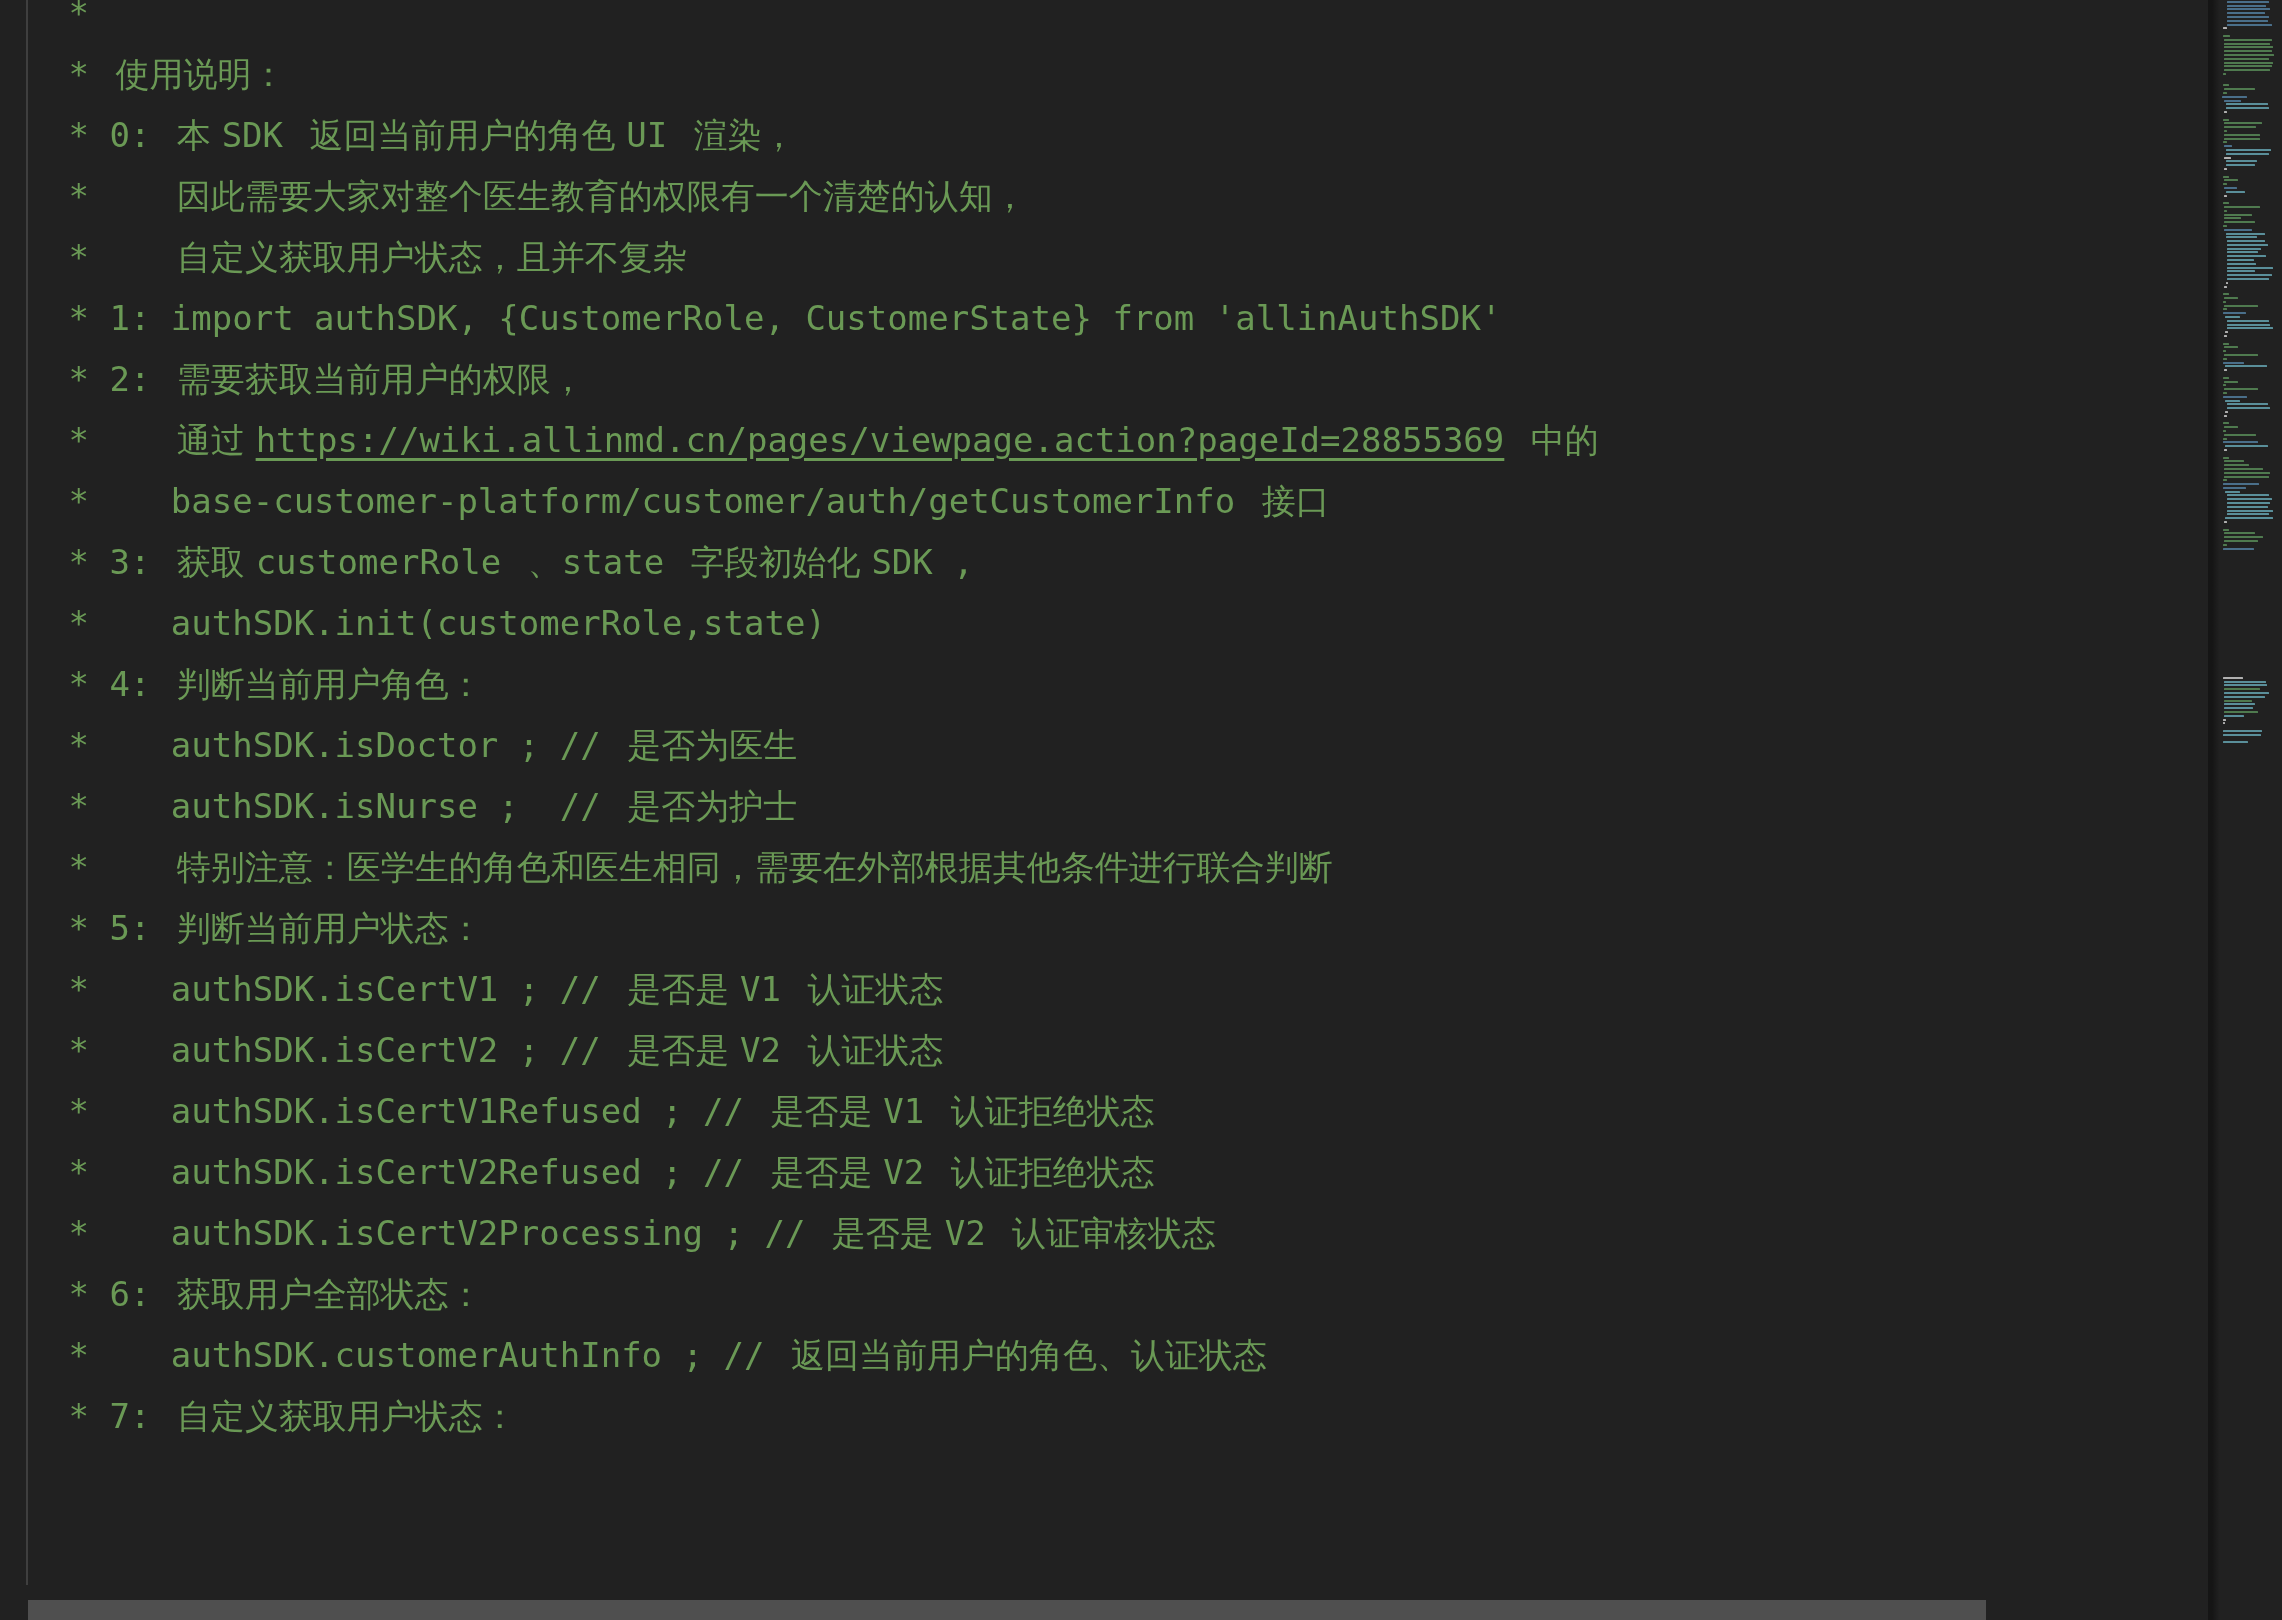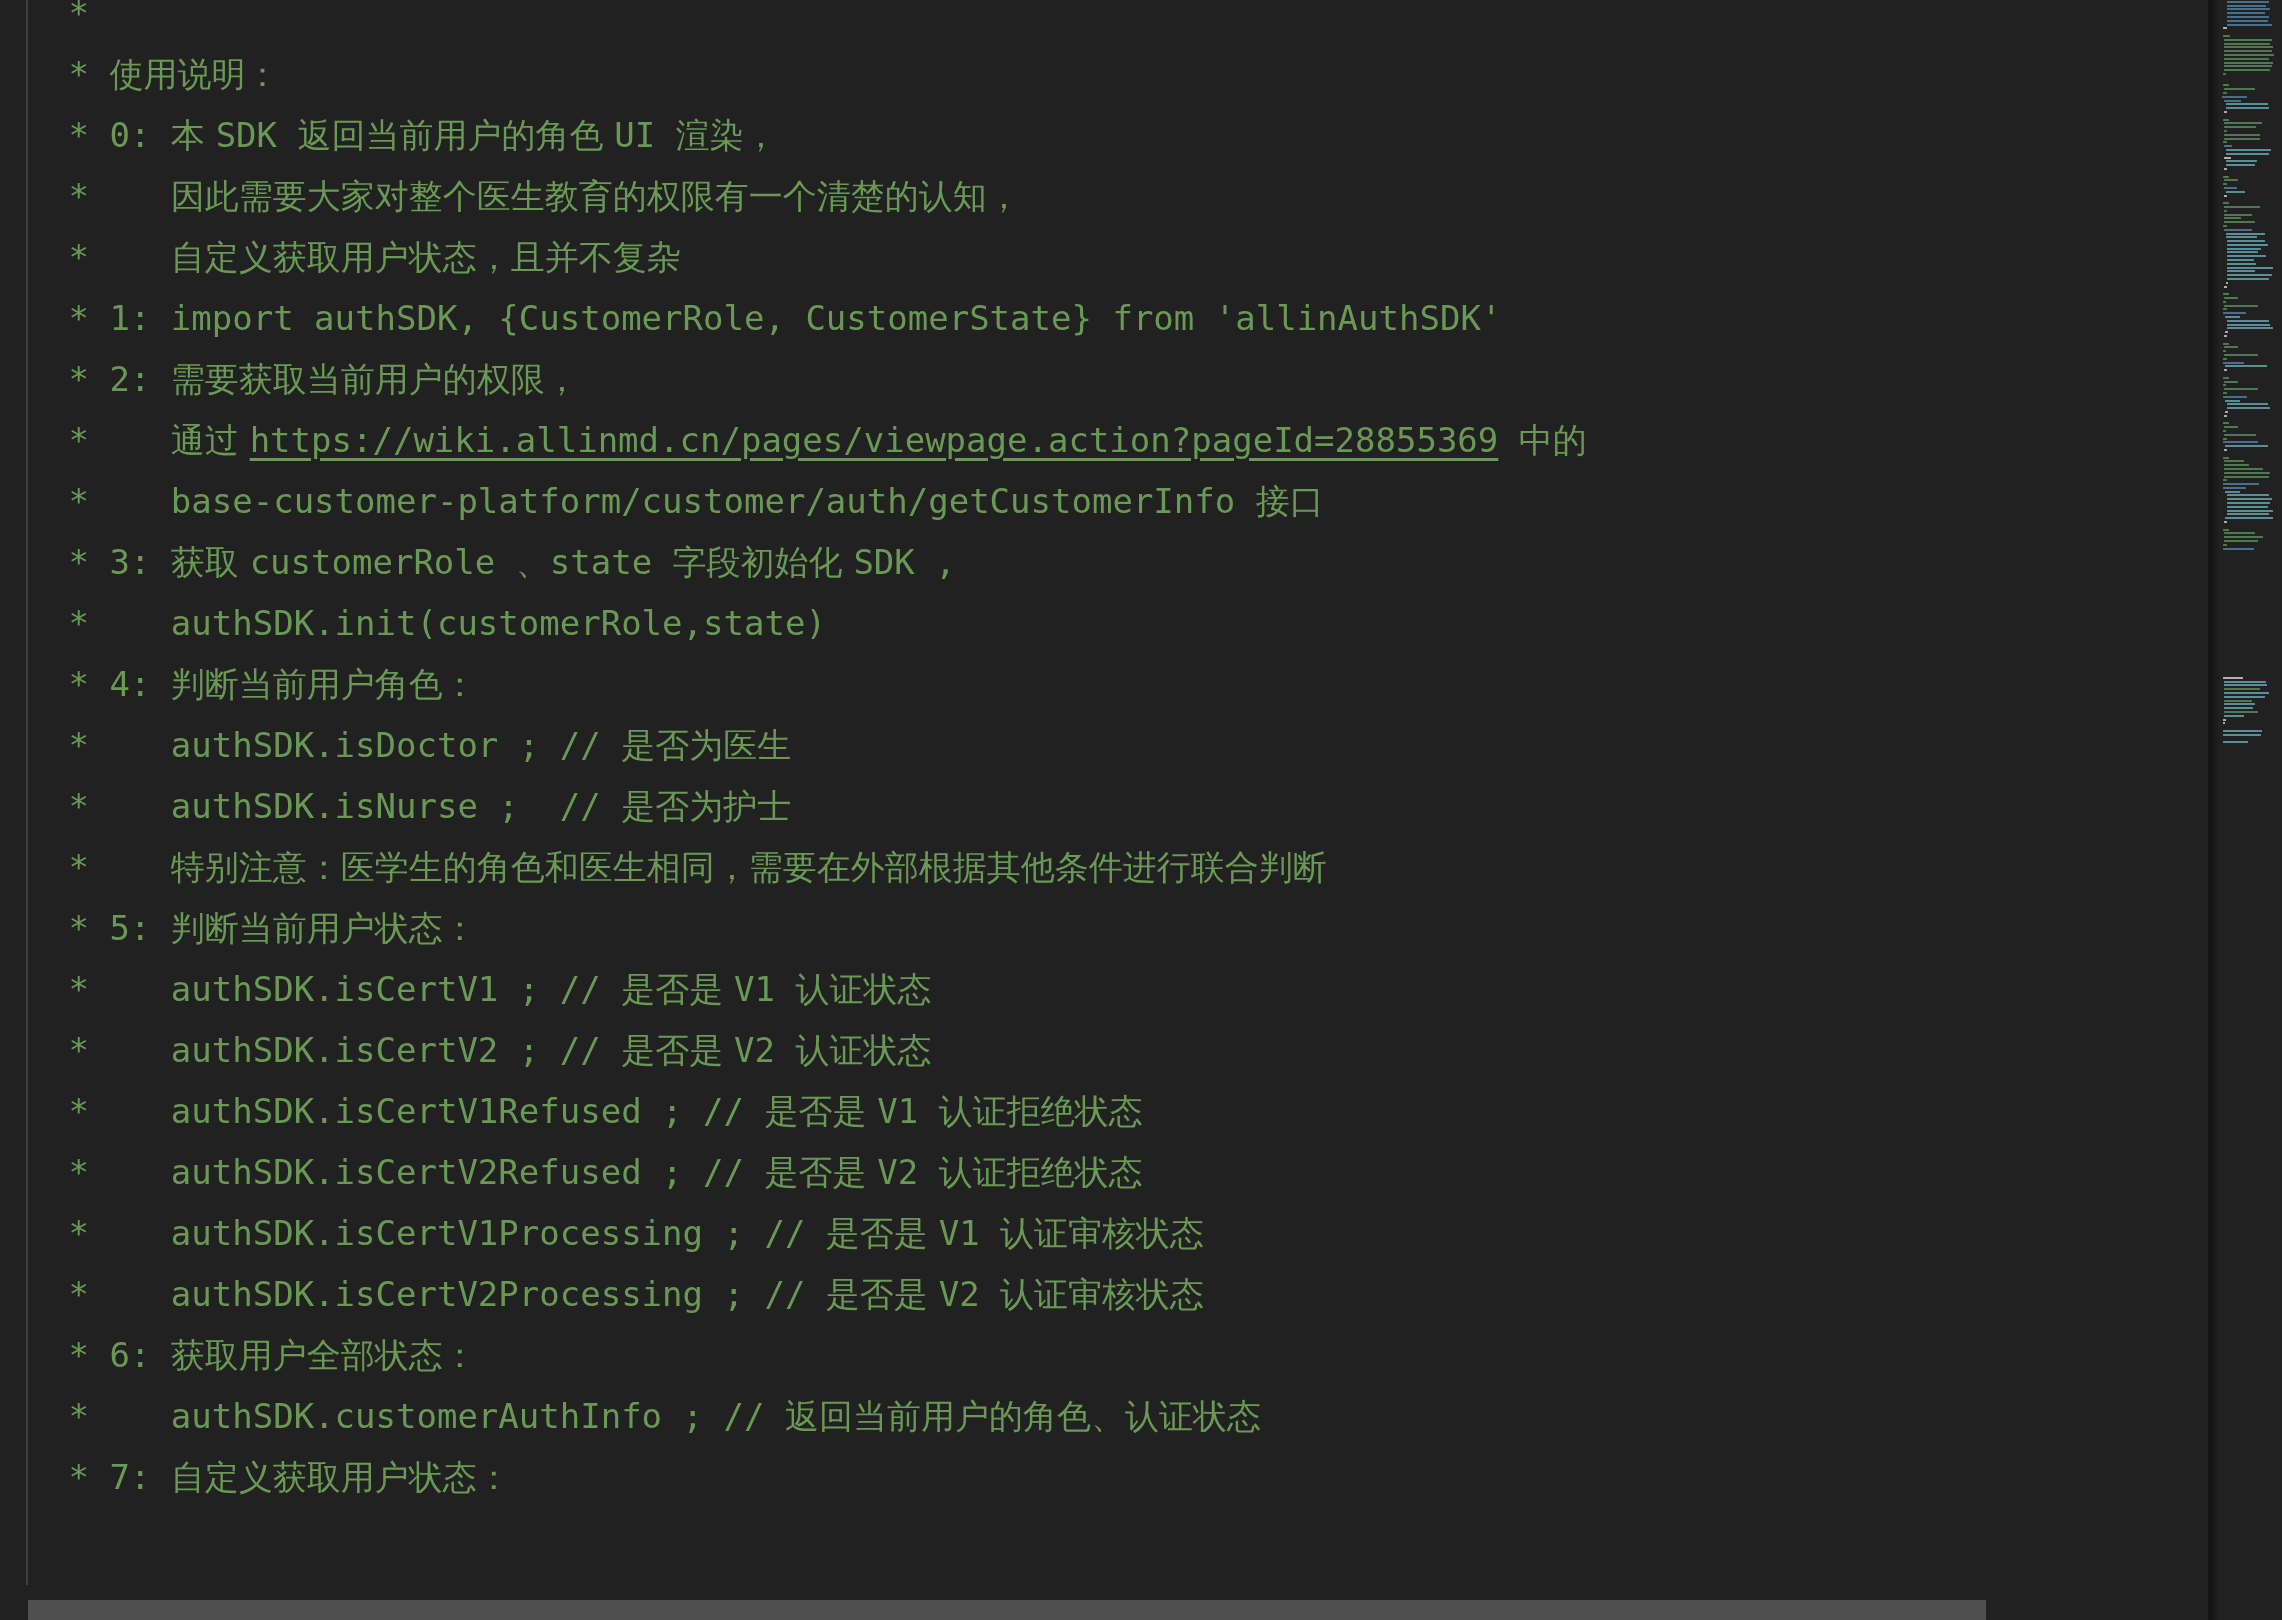--- a/index.html
+++ b/index.html
@@ -60,21 +60,21 @@
     padding-left: 48px;
   }
 
   .tok-cmt   { color: #6a9955; }
   .tok-link  {
     color: #6a9955;
     text-decoration: underline;
     text-underline-offset: 5.6px;
     text-decoration-thickness: 2.8px;
   }
-  .cjk { font-family: "DejaVu Sans", "Liberation Sans", sans-serif; }
+  .cjk { font-family: "DejaVu Sans", "Liberation Sans", sans-serif; margin-left: 6px; }
 
   
   #minimap {
     position: absolute;
     right: 0;
     top: 0;
     width: 71px;
     height: 1620px;
     background: #212121;
     overflow: hidden;
@@ -162,21 +162,20 @@
         <div class="line"><span class="tok-cmt"> *    authSDK.init(customerRole,state)</span></div>
         <div class="line"><span class="tok-cmt"> * 4: </span><span class="tok-cmt cjk">判断当前用户角色：</span></div>
         <div class="line"><span class="tok-cmt"> *    authSDK.isDoctor ; // </span><span class="tok-cmt cjk">是否为医生</span></div>
         <div class="line"><span class="tok-cmt"> *    authSDK.isNurse ;  // </span><span class="tok-cmt cjk">是否为护士</span></div>
         <div class="line"><span class="tok-cmt"> *    </span><span class="tok-cmt cjk">特别注意：医学生的角色和医生相同，需要在外部根据其他条件进行联合判断</span></div>
         <div class="line"><span class="tok-cmt"> * 5: </span><span class="tok-cmt cjk">判断当前用户状态：</span></div>
         <div class="line"><span class="tok-cmt"> *    authSDK.isCertV1 ; // </span><span class="tok-cmt cjk">是否是 </span><span class="tok-cmt">V1 </span><span class="tok-cmt cjk">认证状态</span></div>
         <div class="line"><span class="tok-cmt"> *    authSDK.isCertV2 ; // </span><span class="tok-cmt cjk">是否是 </span><span class="tok-cmt">V2 </span><span class="tok-cmt cjk">认证状态</span></div>
         <div class="line"><span class="tok-cmt"> *    authSDK.isCertV1Refused ; // </span><span class="tok-cmt cjk">是否是 </span><span class="tok-cmt">V1 </span><span class="tok-cmt cjk">认证拒绝状态</span></div>
         <div class="line"><span class="tok-cmt"> *    authSDK.isCertV2Refused ; // </span><span class="tok-cmt cjk">是否是 </span><span class="tok-cmt">V2 </span><span class="tok-cmt cjk">认证拒绝状态</span></div>
-        <div class="line"><span class="tok-cmt"> *    authSDK.isCertV1Processing ; // </span><span class="tok-cmt cjk">是否是 </span><span class="tok-cmt">V1 </span><span class="tok-cmt cjk">认证审核状态</span></div>
         <div class="line"><span class="tok-cmt"> *    authSDK.isCertV2Processing ; // </span><span class="tok-cmt cjk">是否是 </span><span class="tok-cmt">V2 </span><span class="tok-cmt cjk">认证审核状态</span></div>
         <div class="line"><span class="tok-cmt"> * 6: </span><span class="tok-cmt cjk">获取用户全部状态：</span></div>
         <div class="line"><span class="tok-cmt"> *    authSDK.customerAuthInfo ; // </span><span class="tok-cmt cjk">返回当前用户的角色、认证状态</span></div>
         <div class="line"><span class="tok-cmt"> * 7: </span><span class="tok-cmt cjk">自定义获取用户状态：</span></div>
       </div>
   </div>
 
   <div id="divider-right"></div>
 
   <div id="minimap">

